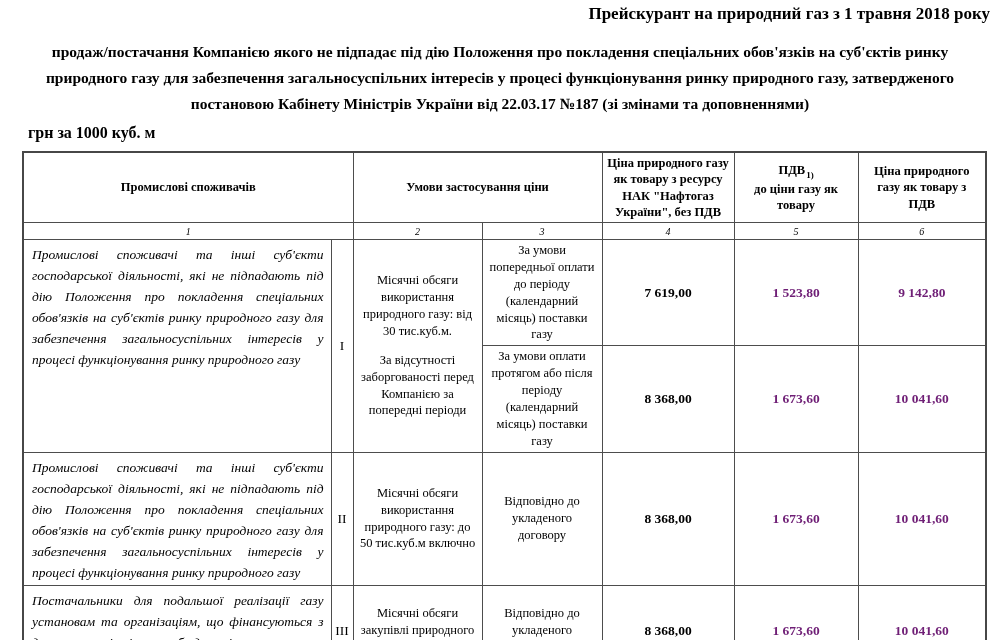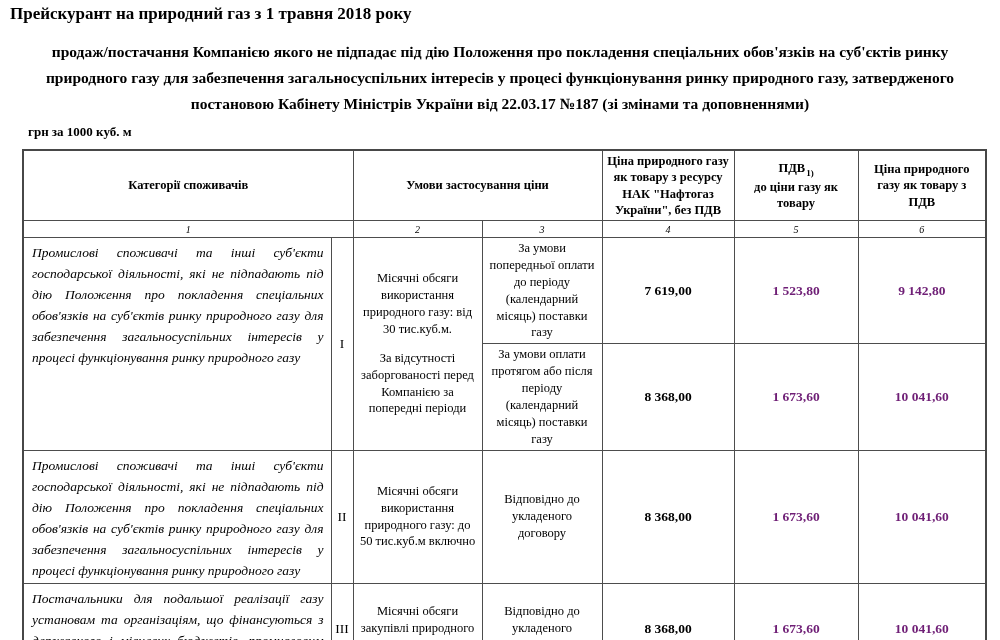--- a/index.html
+++ b/index.html
@@ -11,35 +11,35 @@
   }
   .page {
     position: relative;
     width: 1000px;
     height: 640px;
     overflow: hidden;
     background: #ffffff;
   }
   .title {
     margin: 4px 10px 0;
-    text-align: left;
+    text-align: right;
     font-size: 17px;
     font-weight: bold;
     line-height: 20px;
   }
   .subtitle {
     margin: 15px 20px 0;
     text-align: center;
     font-size: 15.5px;
     font-weight: bold;
     line-height: 26px;
   }
   .unit-note {
     margin: 7px 0 9px 28px;
-    font-size: 13px;
+    font-size: 16px;
     font-weight: bold;
   }
   table.price-table {
     border-collapse: collapse;
     table-layout: fixed;
     margin-left: 22px;
     width: 963px;
     border: 2px solid #474747;
   }
   .price-table td {
@@ -108,21 +108,21 @@
       <col style="width:22px">
       <col style="width:129px">
       <col style="width:120px">
       <col style="width:132px">
       <col style="width:124px">
       <col style="width:128px">
     </colgroup>
 
     <tbody>
         <tr class="head-row" style="height:57px">
-      <td colspan="2">Категорії споживачів</td>
+      <td colspan="2">Промислові споживачів</td>
       <td colspan="2">Умови застосування ціни</td>
       <td>Ціна природного газу як товару з ресурсу НАК "Нафтогаз України", без ПДВ</td>
       <td class="vat-head">
         <div><span>ПДВ</span> <sub>1)</sub></div>
         <div>до ціни газу як товару</div>
       </td>
       <td>Ціна природного газу як товару з ПДВ</td>
     </tr>
 
     <tr class="num-row" style="height:17px">

